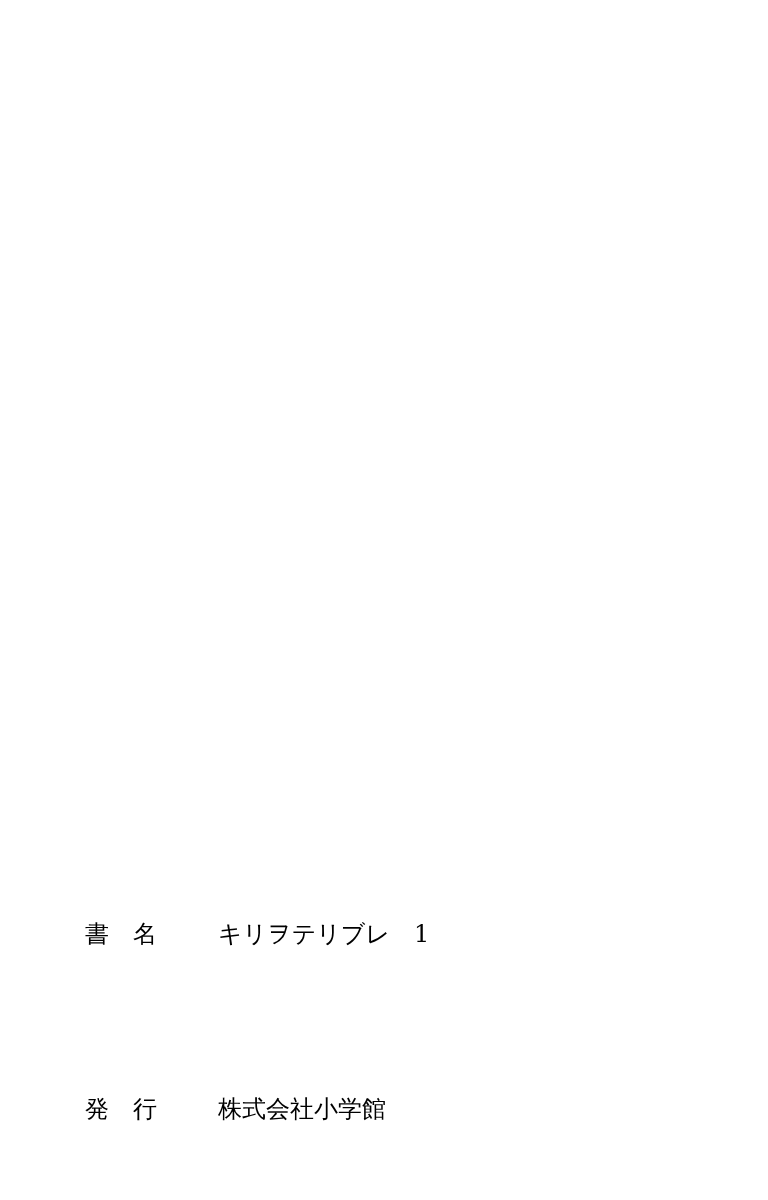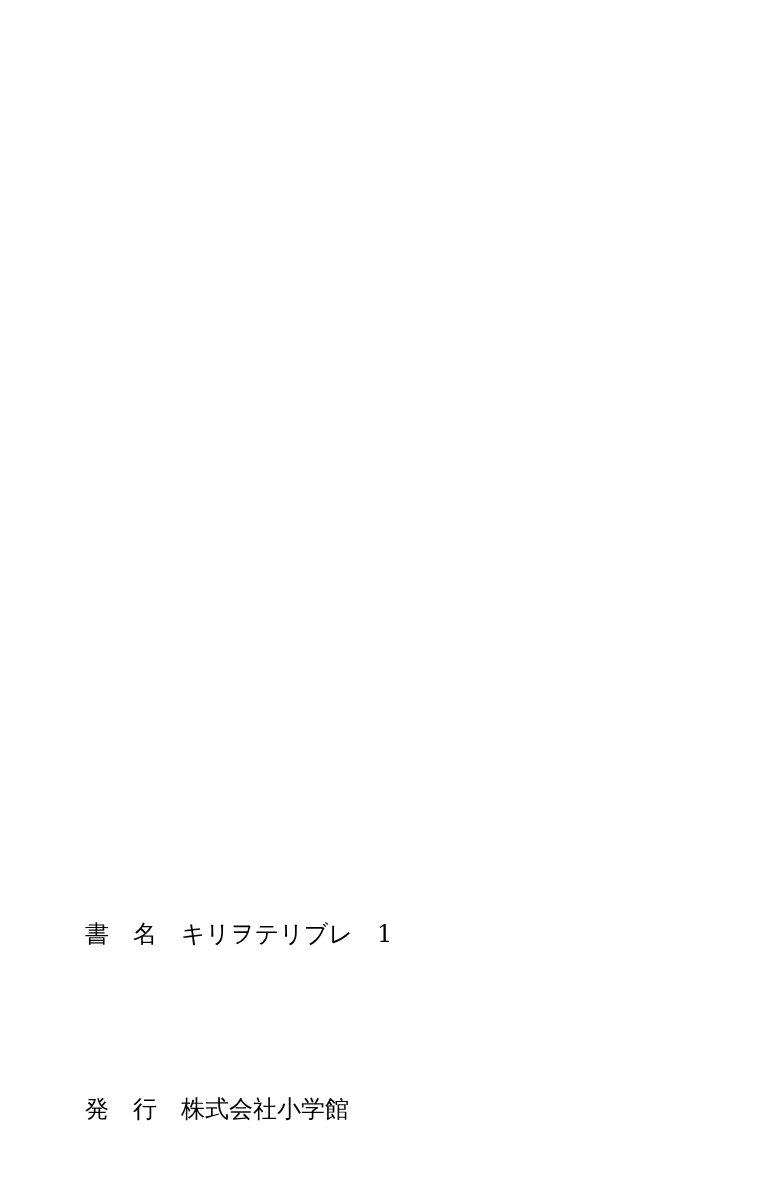--- a/index.html
+++ b/index.html
@@ -23,20 +23,21 @@
   .colophon {
     position: absolute;
     left: 85px;
     top: 812px;
     font-size: 24px;
     line-height: 35px;
     white-space: pre;
   }
   .row {
     display: flex;
+    gap: 37px;
   }
   .row .label {
     display: inline-block;
     width: 72px;
     margin-right: 24px;
     white-space: pre;
   }
   .row .value {
     white-space: pre;
   }

